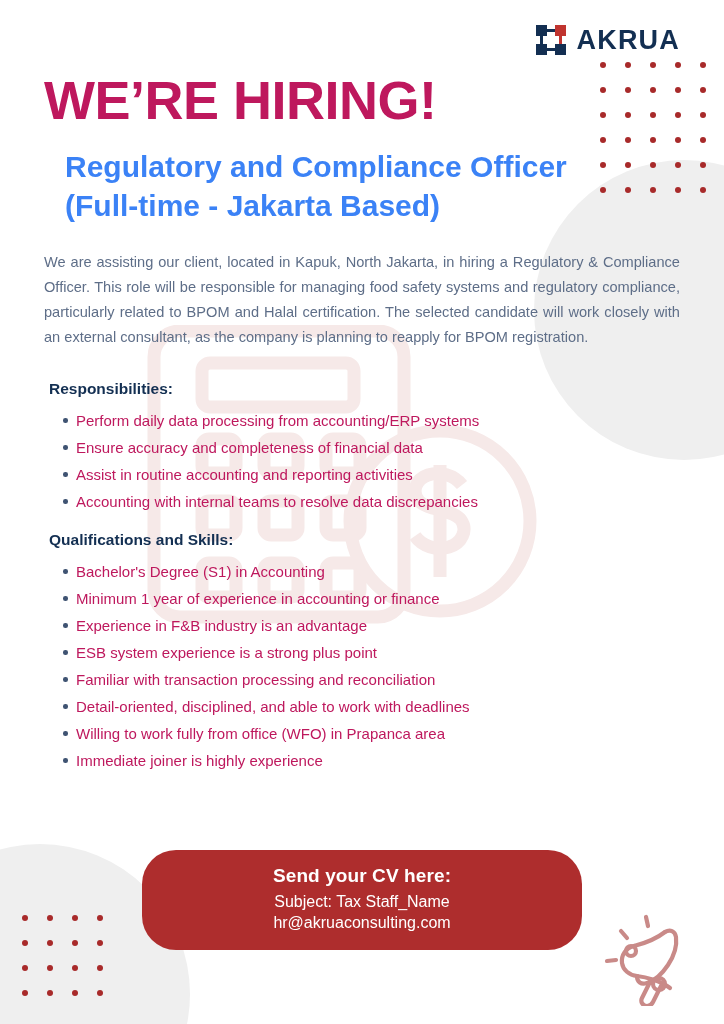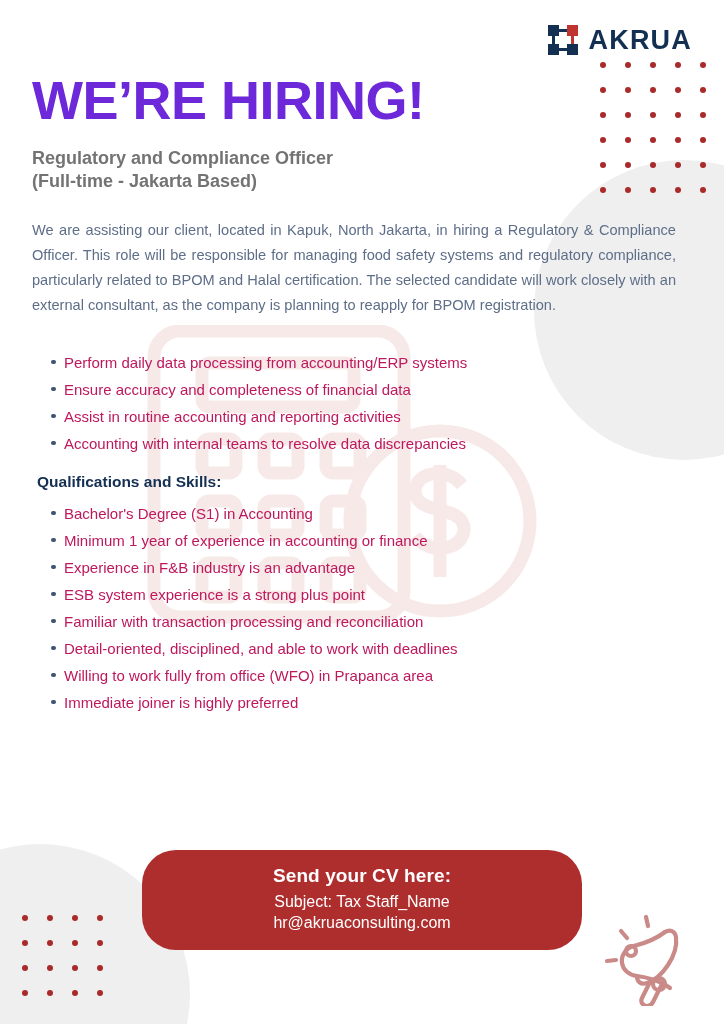--- a/index.html
+++ b/index.html
@@ -71,21 +71,21 @@
     width: 420px;
     height: 300px;
     z-index: 1;
     opacity: 1;
   }
 
   
   .page {
     position: relative;
     z-index: 3;
-    padding: 0 32px;
+    padding: 0 44px;
     height: 100%;
   }
 
   
   .logo-row {
     display: flex;
     justify-content: flex-end;
     align-items: center;
     padding-top: 22px;
     height: 58px;
@@ -108,30 +108,31 @@
     color: #132f52;
     line-height: 1;
   }
 
   
   .headline {
     margin-top: 14px;
     font-size: 54px;
     font-weight: bold;
     letter-spacing: -0.5px;
-    color: #6d28d9;
+    color: #be185d;
     line-height: 1.05;
   }
   .subheadline {
     margin-top: 18px;
-    font-size: 18px;
-    font-weight: bold;
-    color: #737373;
+    font-size: 30px;
+    font-weight: bold;
+    color: #3b82f6;
     line-height: 1.32;
     max-width: 560px;
+    margin-left: 21px;
   }
 
   
   .intro {
     margin-top: 24px;
     font-size: 14.6px;
     line-height: 1.72;
     color: #5e6e88;
     text-align: justify;
     max-width: 644px;
@@ -306,39 +307,40 @@
   <h1 class="headline">WE’RE HIRING!</h1>
 
   <div class="subheadline">
     <div>Regulatory and Compliance Officer</div>
     <div>(Full-time - Jakarta Based)</div>
   </div>
 
   <p class="intro">We are assisting our client, located in Kapuk, North Jakarta, in hiring a Regulatory &amp; Compliance Officer. This role will be responsible for managing food safety systems and regulatory compliance, particularly related to BPOM and Halal certification. The selected candidate will work closely with an external consultant, as the company is planning to reapply for BPOM registration.</p>
 
   <div class="section">
+    <div class="section-title">Responsibilities:</div>
     <ul class="bullets">
       <li>Perform daily data processing from accounting/ERP systems</li>
       <li>Ensure accuracy and completeness of financial data</li>
       <li>Assist in routine accounting and reporting activities</li>
       <li>Accounting with internal teams to resolve data discrepancies</li>
     </ul>
   </div>
 
   <div class="section section-qualifications">
     <div class="section-title">Qualifications and Skills:</div>
     <ul class="bullets">
       <li>Bachelor's Degree (S1) in Accounting</li>
       <li>Minimum 1 year of experience in accounting or finance</li>
       <li>Experience in F&amp;B industry is an advantage</li>
       <li>ESB system experience is a strong plus point</li>
       <li>Familiar with transaction processing and reconciliation</li>
       <li>Detail-oriented, disciplined, and able to work with deadlines</li>
       <li>Willing to work fully from office (WFO) in Prapanca area</li>
-      <li>Immediate joiner is highly preferred</li>
+      <li>Immediate joiner is highly experience</li>
     </ul>
   </div>
 
 </div>
 
 <div class="cta-wrap">
   <div class="cta">
     <div class="cta-title">Send your CV here:</div>
     <div class="cta-line">Subject: Tax Staff_Name</div>
     <div class="cta-line">hr@akruaconsulting.com</div>

